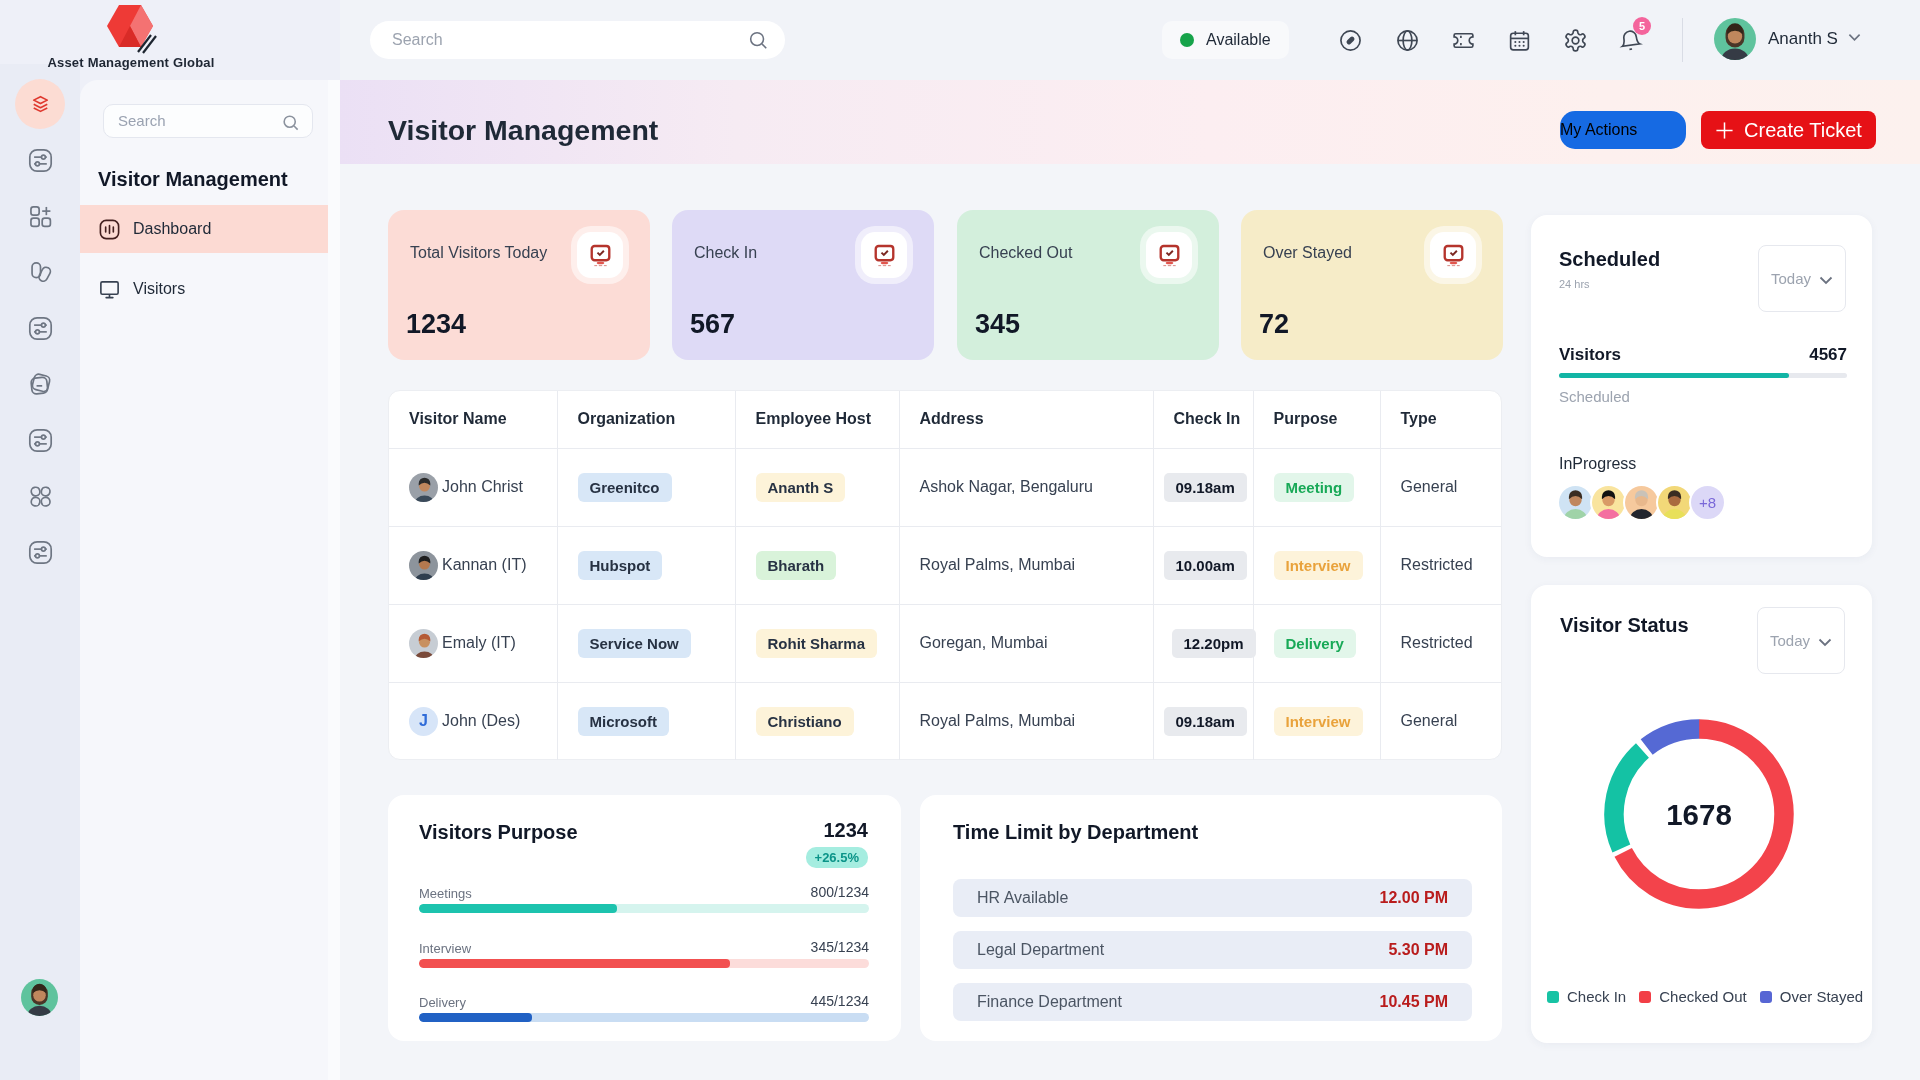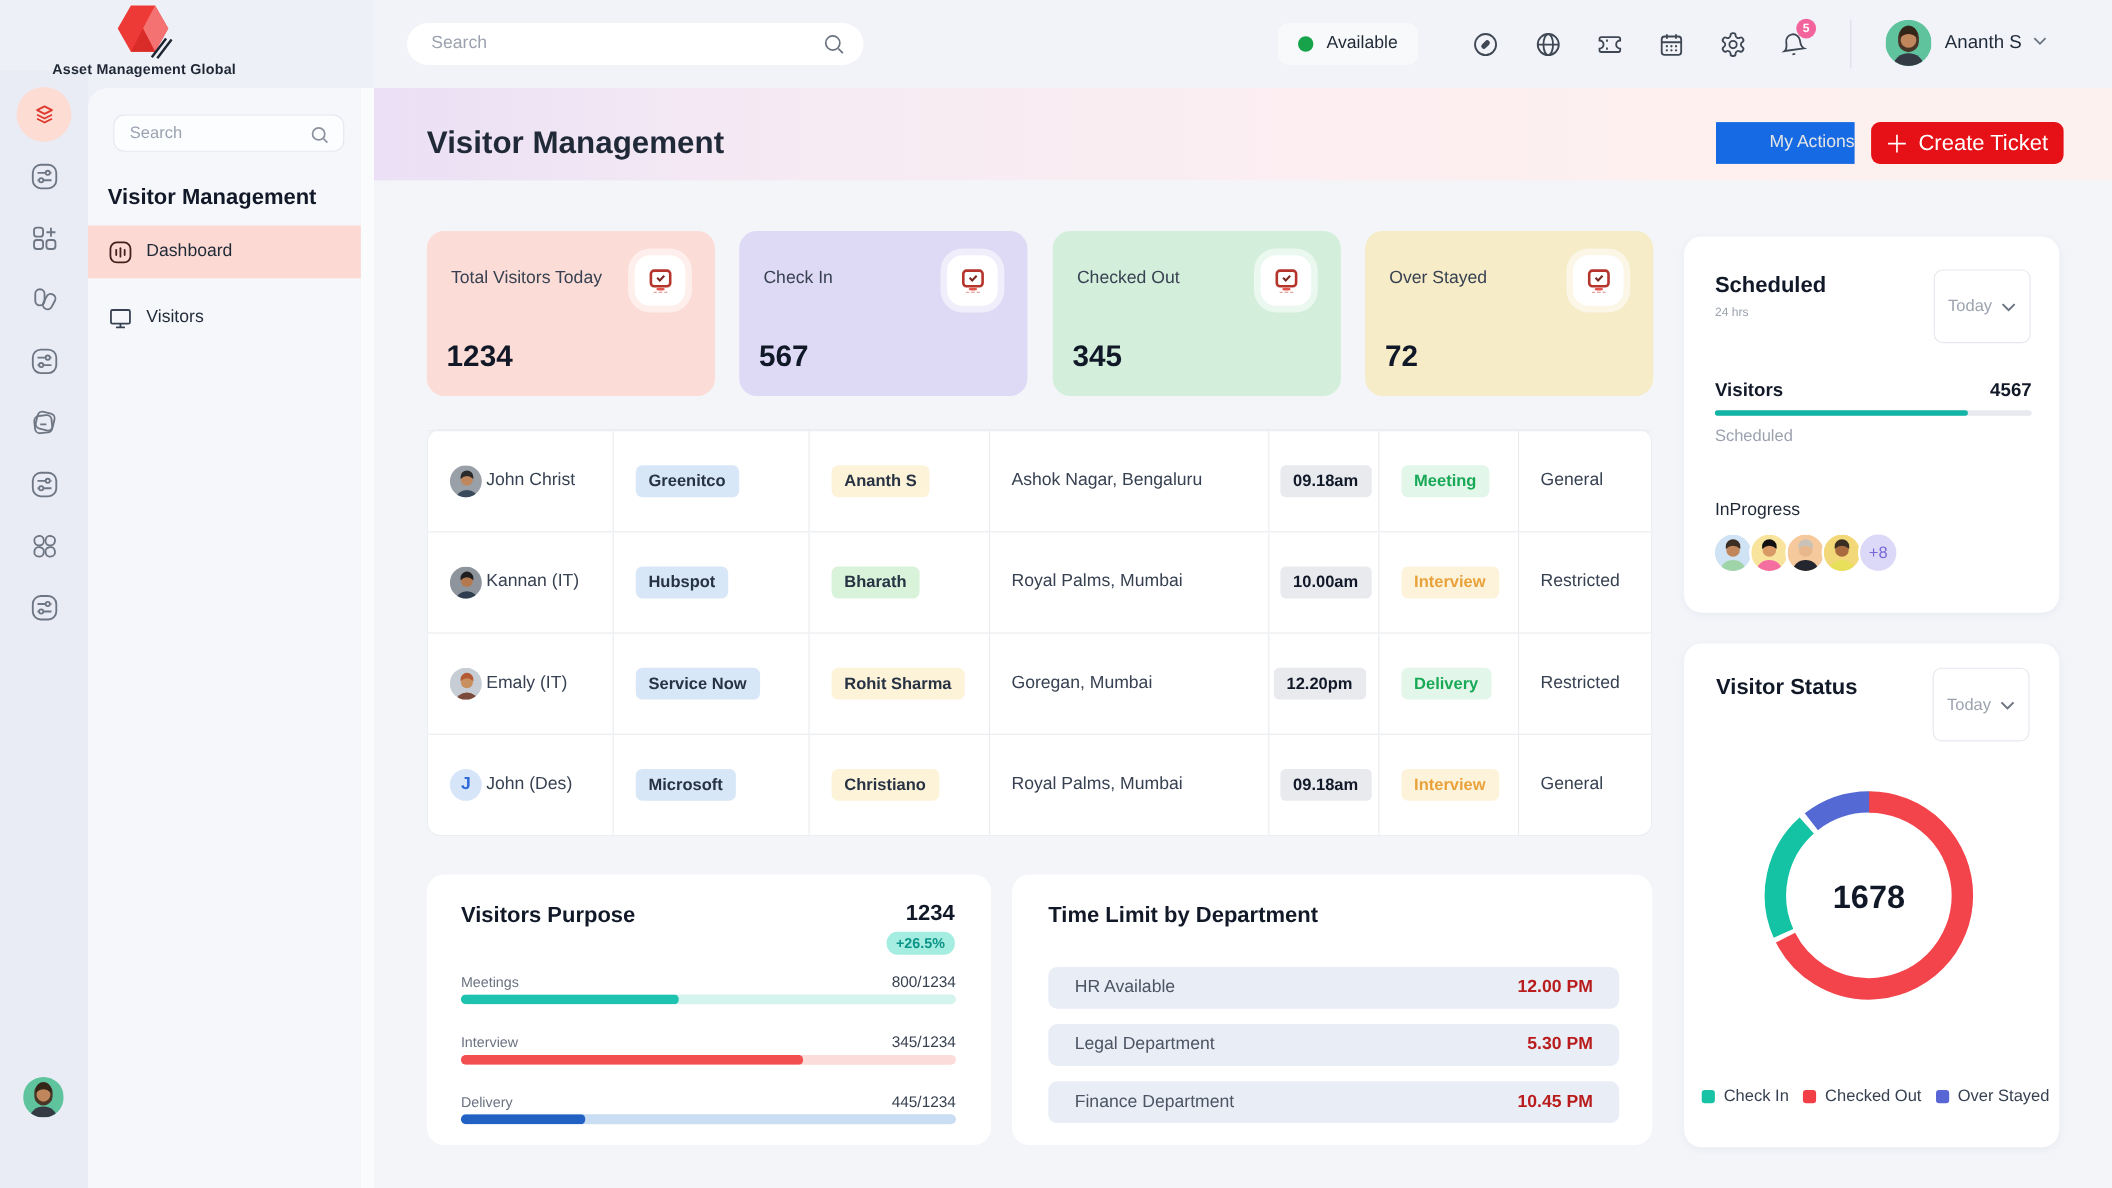--- a/index.html
+++ b/index.html
@@ -33,21 +33,21 @@
 .avail .dot { width:14px; height:14px; border-radius:50%; background:#16a34a; margin-right:12px; }
 .tb-ic { position:absolute; top:28px; }
 .divider { position:absolute; left:1342px; top:18px; width:1px; height:44px; background:#d9dce5; }
 .tb-avatar { position:absolute; left:1374px; top:18px; width:42px; height:42px; border-radius:50%; overflow:hidden; }
 .tb-name { position:absolute; left:1428px; top:29px; font-size:17px; color:#1f2937; }
 .tb-caret { position:absolute; left:1508px; top:33px; }
 .badge { position:absolute; left:1293px; top:17px; min-width:18px; height:18px; background:#f4649c; border-radius:9px; color:#fff; font-size:11px; font-weight:bold; text-align:center; line-height:18px; padding:0 4px; }
 
 .pagehead { position:absolute; left:0; top:80px; width:1580px; height:84px; background:linear-gradient(90deg,#ebe0f5 0%,#f6ebf3 25%,#fceef1 55%,#fdf0ee 80%,#fcf1ee 100%); }
 .ph-title { position:absolute; left:48px; top:34px; font-size:28.5px; font-weight:bold; color:#1f2937; }
-.btn-blue { position:absolute; left:1220px; top:31px; width:126px; height:38px; background:#166ae3; border-radius:0; color:#e5e5e5; font-size:16px; text-align:right; line-height:38px; }
+.btn-blue { position:absolute; left:1220px; top:31px; width:126px; height:38px; background:#166ae3; border-radius:15px; color:#000000; font-size:16px; text-align:left; line-height:38px; }
 .btn-red { position:absolute; left:1361px; top:31px; width:175px; height:38px; background:#e61116; border-radius:8px; color:#fff; font-size:20px; display:flex; align-items:center; justify-content:center; }
 
 .stat { position:absolute; top:210px; width:262px; height:150px; border-radius:16px; }
 .stat .lbl { position:absolute; left:22px; top:34px; font-size:16px; color:#374151; }
 .stat .num { position:absolute; left:18px; top:99px; font-size:27px; font-weight:bold; color:#111827; }
 .stat .badgeic { position:absolute; right:27px; top:22px; width:46px; height:46px; background:#fff; border-radius:14px; box-shadow:0 0 0 6px rgba(255,255,255,0.55); display:flex; align-items:center; justify-content:center; }
 
 .tablecard { position:absolute; left:48px; top:390px; width:1114px; height:370px; background:#fff; border-radius:12px; border:1px solid #eceef2; }
 table.vt { width:100%; height:100%; border-collapse:collapse; table-layout:fixed; }
 table.vt th { font-size:16px; color:#1f2937; text-align:left; padding-left:20px; font-weight:bold; border-right:1px solid #e9ebf0; height:57px; }
@@ -346,20 +346,29 @@
       <colgroup>
           <col style="width:168px">
           <col style="width:178px">
           <col style="width:164px">
           <col style="width:254px">
           <col style="width:100px">
           <col style="width:127px">
           <col>
         </colgroup>
       <tbody>
+          <tr>
+            <th>Visitor Name</th>
+            <th>Organization</th>
+            <th>Employee Host</th>
+            <th>Address</th>
+            <th>Check In</th>
+            <th>Purpose</th>
+            <th>Type</th>
+          </tr>
       <tr>
         <td>
               <div class="vname"><span class="vav"><svg width="31" height="31" viewBox="0 0 40 40">
                     <rect width="40" height="40" fill="#9aa0a8"></rect>
                     <circle cx="20" cy="17" r="7" fill="#c0875d"></circle>
                     <path d="M12.5 16 q7.5-7 15 0 l0-2.5 a7.5 7.5 0 0 0 -15 0 z" fill="#2b2b2b"></path>
                     <path d="M7 40 a13 11 0 0 1 26 0 z" fill="#3a4a5a"></path>
                   </svg></span>John Christ</div>
             </td>
         <td><span class="chip c-blue">Greenitco</span></td>
@@ -390,21 +399,21 @@
               <div class="vname"><span class="vav"><svg width="31" height="31" viewBox="0 0 40 40">
                     <rect width="40" height="40" fill="#c7cdd4"></rect>
                     <circle cx="20" cy="17" r="7" fill="#c8905f"></circle>
                     <path d="M12.5 16 q7.5-7 15 0 l0-2.5 a7.5 7.5 0 0 0 -15 0 z" fill="#b55a35"></path>
                     <path d="M7 40 a13 11 0 0 1 26 0 z" fill="#7a4a3a"></path>
                   </svg></span>Emaly (IT)</div>
             </td>
         <td><span class="chip c-blue">Service Now</span></td>
         <td><span class="chip c-cream">Rohit Sharma</span></td>
         <td>Goregan, Mumbai</td>
-        <td style="padding-left:4px"><span class="chip c-gray">12.20pm</span></td>
+        <td style="padding-left:18px"><span class="chip c-gray">12.20pm</span></td>
         <td><span class="chip c-pgreen">Delivery</span></td>
         <td>Restricted</td>
       </tr>
       <tr>
         <td>
               <div class="vname"><span class="vav" style="background:#d7e5f8;display:flex;align-items:center;justify-content:center;color:#2f6bd8;font-weight:bold;font-size:16px;">J</span>John (Des)</div>
             </td>
         <td><span class="chip c-blue">Microsoft</span></td>
         <td><span class="chip c-cream">Christiano</span></td>
         <td>Royal Palms, Mumbai</td>

